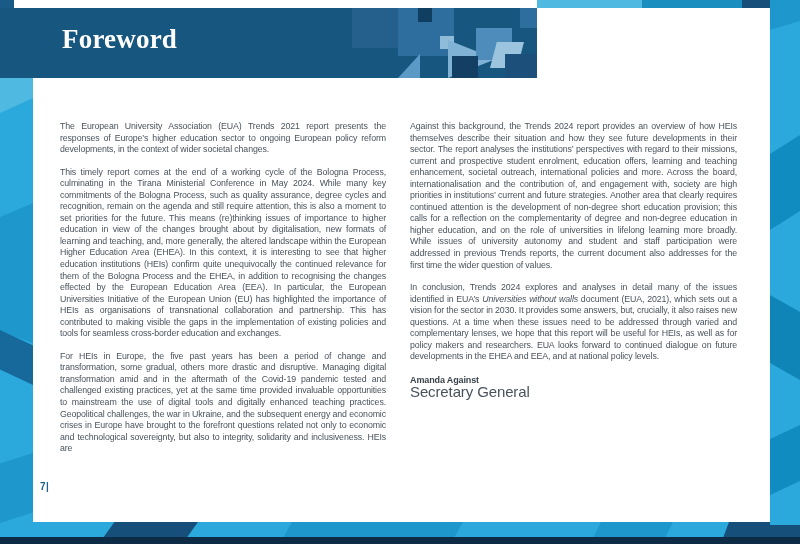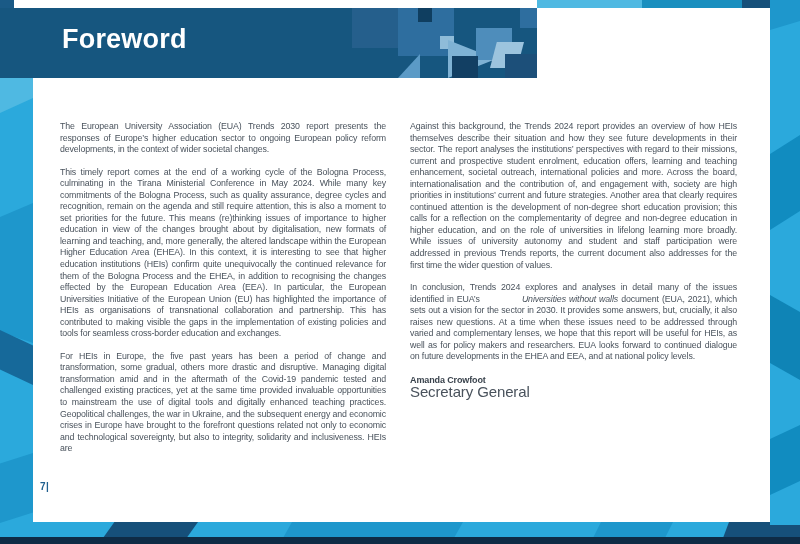--- a/index.html
+++ b/index.html
@@ -14,32 +14,32 @@
   .bottom-strip{position:absolute;left:33px;top:522px;width:737px;height:16px;background:#2BA9DC;overflow:hidden;}
   .bottom-bar{position:absolute;left:0;top:537px;width:800px;height:7px;background:#0E2B45;}
   .shard{position:absolute;}
   
   .header-band{
     position:absolute;left:0;top:8px;width:537px;height:70px;
     background:#16567F;overflow:hidden;
   }
   .page-title{
     position:absolute;left:62px;top:16px;margin:0;
-    font-size:27px;font-weight:700;color:#ffffff;letter-spacing:0.2px;
+    font-size:27px;font-weight:700;color:#ffffff;letter-spacing:0.2px;font-family:Liberation Serif, serif;
   }
   
   .col{
     position:absolute;top:121px;
     font-size:8.8px;line-height:11.55px;letter-spacing:-0.12px;
     color:#49525C;text-align:justify;
   }
   .col-left{left:60px;width:326px;}
   .col-right{left:410px;width:327px;}
   .col p{margin:0 0 11px 0;}
-  .col em{font-style:italic;margin-left:39px;}
+  .col em{font-style:italic;}
   .signature{margin-top:7px;}
   .sig-name{font-weight:700;color:#3A434D;font-size:9px;line-height:12px;}
   .sig-title{font-size:15px;line-height:12px;color:#49525C;}
   .page-number{
     position:absolute;left:40px;top:481px;
     font-size:10px;font-weight:700;color:#20608F;letter-spacing:0.5px;
   }
 </style>
 </head>
 <body>
@@ -84,29 +84,29 @@
     <div class="shard" style="left:448px;top:32px;width:48px;height:38px;background:#7FB2D4;clip-path:polygon(0 0,100% 50%,0 100%);"></div>
     <div class="shard" style="left:476px;top:20px;width:36px;height:32px;background:#4E8DBB;"></div>
     <div class="shard" style="left:490px;top:34px;width:34px;height:26px;background:#9CC4DE;clip-path:polygon(20% 0,100% 0,80% 100%,0 100%);"></div>
     <div class="shard" style="left:452px;top:48px;width:26px;height:22px;background:#123F63;"></div>
     <div class="shard" style="left:505px;top:46px;width:32px;height:24px;background:#1C4F79;"></div>
     <div class="shard" style="left:520px;top:0;width:17px;height:20px;background:#2E6E9F;"></div>
     <h1 class="page-title">Foreword</h1>
   </div>
 
   <div class="col col-left">
-    <p>The European University Association (EUA) Trends 2030 report presents the responses of Europe’s higher education sector to ongoing European policy reform developments, in the context of wider societal changes.</p>
+    <p>The European University Association (EUA) Trends 2021 report presents the responses of Europe’s higher education sector to ongoing European policy reform developments, in the context of wider societal changes.</p>
     <p>This timely report comes at the end of a working cycle of the Bologna Process, culminating in the Tirana Ministerial Conference in May 2024. While many key commitments of the Bologna Process, such as quality assurance, degree cycles and recognition, remain on the agenda and still require attention, this is also a moment to set priorities for the future. This means (re)thinking issues of importance to higher education in view of the changes brought about by digitalisation, new formats of learning and teaching, and, more generally, the altered landscape within the European Higher Education Area (EHEA). In this context, it is interesting to see that higher education institutions (HEIs) confirm quite unequivocally the continued relevance for them of the Bologna Process and the EHEA, in addition to recognising the changes effected by the European Education Area (EEA). In particular, the European Universities Initiative of the European Union (EU) has highlighted the importance of HEIs as organisations of transnational collaboration and partnership. This has contributed to making visible the gaps in the implementation of existing policies and tools for seamless cross-border education and exchanges.</p>
     <p>For HEIs in Europe, the five past years has been a period of change and transformation, some gradual, others more drastic and disruptive. Managing digital transformation amid and in the aftermath of the Covid-19 pandemic tested and challenged existing practices, yet at the same time provided invaluable opportunities to mainstream the use of digital tools and digitally enhanced teaching practices. Geopolitical challenges, the war in Ukraine, and the subsequent energy and economic crises in Europe have brought to the forefront questions related not only to economic and technological sovereignty, but also to integrity, solidarity and inclusiveness. HEIs are</p>
   </div>
 
   <div class="col col-right">
     <p>Against this background, the Trends 2024 report provides an overview of how HEIs themselves describe their situation and how they see future developments in their sector. The report analyses the institutions’ perspectives with regard to their missions, current and prospective student enrolment, education offers, learning and teaching enhancement, societal outreach, international policies and more. Across the board, internationalisation and the contribution of, and engagement with, society are high priorities in institutions’ current and future strategies. Another area that clearly requires continued attention is the development of non-degree short education provision; this calls for a reflection on the complementarity of degree and non-degree education in higher education, and on the role of universities in lifelong learning more broadly. While issues of university autonomy and student and staff participation were addressed in previous Trends reports, the current document also addresses for the first time the wider question of values.</p>
     <p><span>In conclusion, Trends 2024 explores and analyses in detail many of the issues identified in EUA’s </span><em>Universities without walls</em><span> document (EUA, 2021), which sets out a vision for the sector in 2030. It provides some answers, but, crucially, it also raises new questions. At a time when these issues need to be addressed through varied and complementary lenses, we hope that this report will be useful for HEIs, as well as for policy makers and researchers. EUA looks forward to continued dialogue on future developments in the EHEA and EEA, and at national policy levels.</span></p>
     <div class="signature">
-      <div class="sig-name">Amanda Crowfoot</div>
+      <div class="sig-name">Amanda Against</div>
       <div class="sig-title">Secretary General</div>
     </div>
   </div>
 
   <div class="page-number">7|</div>
 
 </div>
 
 </body></html>

